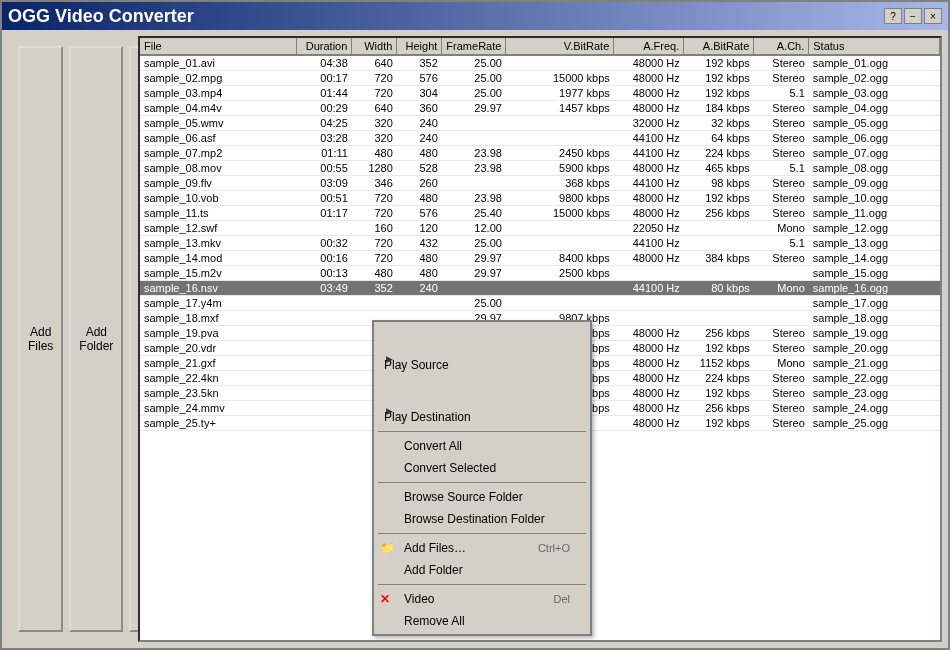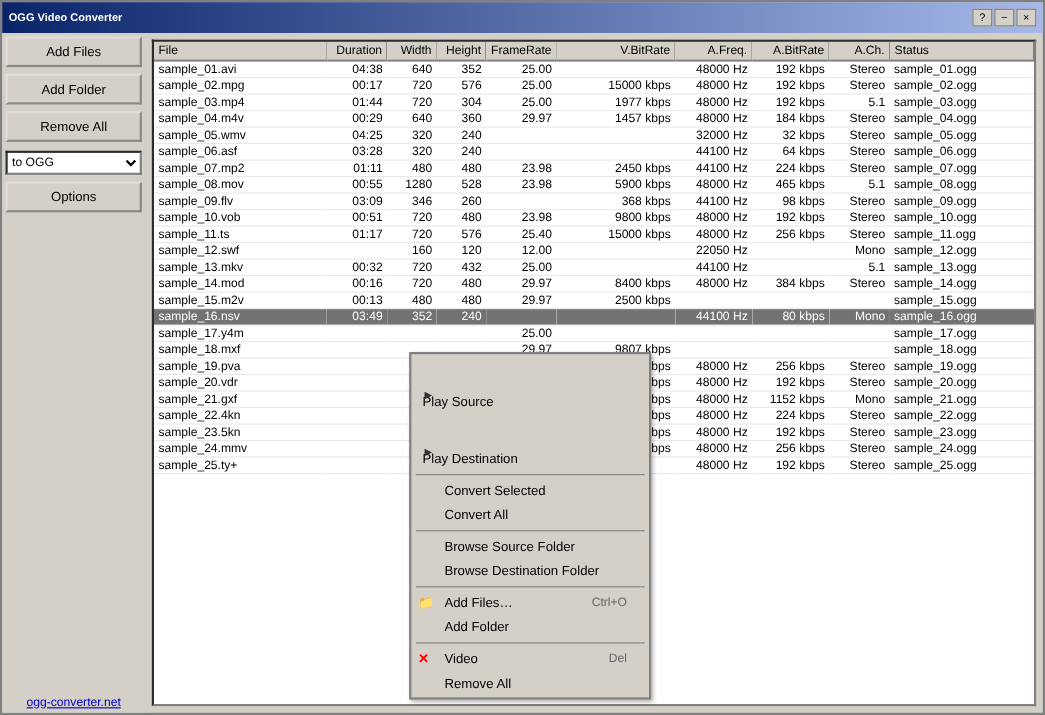--- a/index.html
+++ b/index.html
@@ -23,21 +23,21 @@
       background: linear-gradient(to right, #0a246a, #a6b8e8);
       color: white;
       padding: 4px 6px;
       display: flex;
       align-items: center;
       justify-content: space-between;
       height: 28px;
       flex-shrink: 0;
     }
     .title-bar-text {
-      font-size: 10px;
+      font-size: 18px;
       font-weight: bold;
     }
     .title-bar-controls {
       display: flex;
       gap: 2px;
     }
     .title-btn {
       width: 18px;
       height: 16px;
       background: #d4d0c8;
@@ -50,23 +50,23 @@
       color: #000;
     }
     .content {
       display: flex;
       flex: 1;
       overflow: hidden;
     }
     .sidebar {
       width: 130px;
       background: #d4d0c8;
-      padding: 3px;
-      display: flex;
-      flex-direction: column;
+      padding: 16px;
+      display: flex;
+      flex-direction: row;
       gap: 6px;
       flex-shrink: 0;
     }
     .sidebar-btn {
       background: #d4d0c8;
       border: 2px outset #e0ddd8;
       padding: 5px 8px;
       font-size: 12px;
       text-align: center;
       cursor: pointer;
@@ -555,26 +555,26 @@
           </div>
           <div class="ctx-item-wrapper" style="position: relative;">
             <span class="ctx-sub-arrow" style="position: absolute; left: 8px; font-size: 9px;">▶</span>
             <div class="ctx-item has-sub">
               <span>Play Destination</span>
             </div>
           </div>
           <div class="ctx-separator"></div>
           <div class="ctx-item-wrapper">
             <div class="ctx-item">
+              <span>Convert All</span>
+            </div>
+          </div>
+          <div class="ctx-item-wrapper">
+            <div class="ctx-item">
               <span>Convert Selected</span>
-            </div>
-          </div>
-          <div class="ctx-item-wrapper">
-            <div class="ctx-item">
-              <span>Convert All</span>
             </div>
           </div>
           <div class="ctx-separator"></div>
           <div class="ctx-item-wrapper">
             <div class="ctx-item">
               <span>Browse Source Folder</span>
             </div>
           </div>
           <div class="ctx-item-wrapper">
             <div class="ctx-item">

